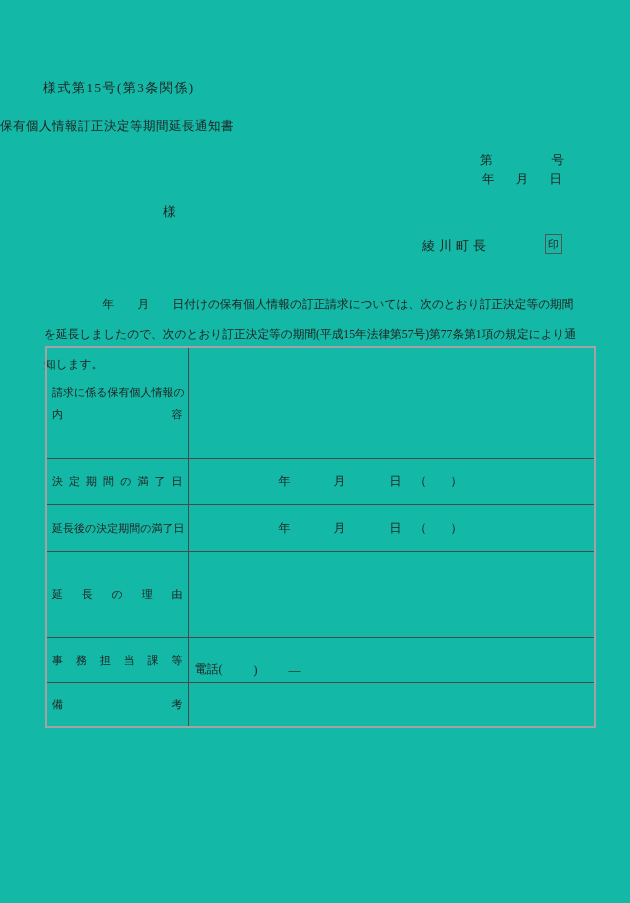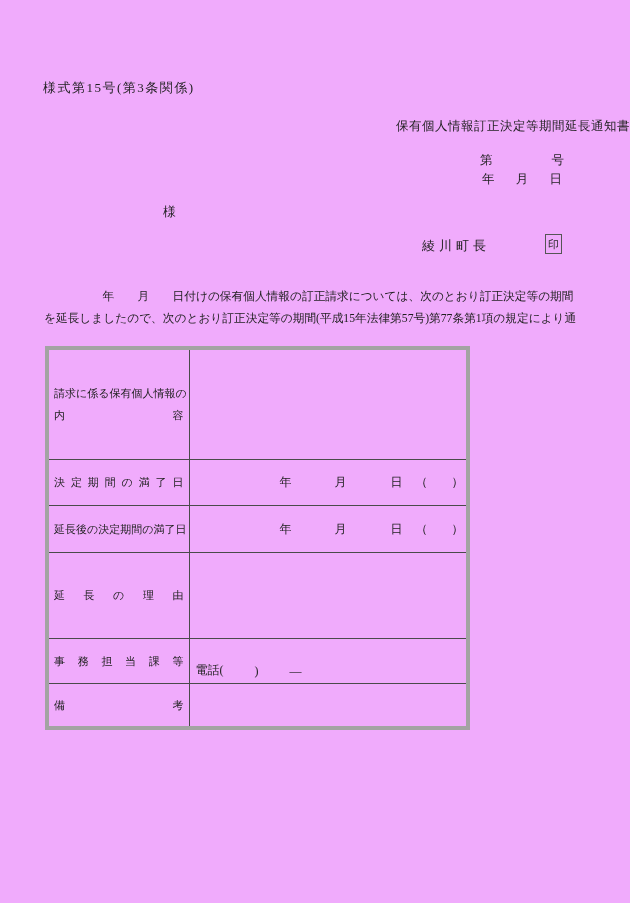--- a/index.html
+++ b/index.html
@@ -5,36 +5,36 @@
   * { margin: 0; padding: 0; box-sizing: border-box; }
   html, body { background: #fafafa; }
   body {
     font-family: "Liberation Serif", "DejaVu Serif", serif;
     color: #1f1f1f;
   }
   .page {
     position: relative;
     width: 630px;
     height: 903px;
-    background: #f0abfc;
+    background: #14b8a6;
     overflow: hidden;
   }
 
   
   .form-number {
     position: absolute;
     left: 43px; top: 79px;
     font-size: 13px;
     letter-spacing: 1.5px;
     white-space: nowrap;
   }
   .doc-title {
     position: absolute;
     left: 0; right: 0; top: 118px;
-    text-align: right;
+    text-align: left;
     font-size: 12.5px;
     letter-spacing: 0.5px;
     white-space: nowrap;
   }
   .doc-no-line {
     position: absolute;
     left: 480px; top: 152px;
     width: 84px;
     display: flex;
     justify-content: space-between;
@@ -74,32 +74,32 @@
   }
 
   
   .body-text {
     position: absolute;
     left: 44px; top: 286px;
     width: 545px;
     font-size: 11.7px;
     line-height: 22px;
   }
-  .body-text div { white-space: nowrap; }
+  .body-text div { white-space: nowrap; margin-top: 8px; }
 
   
   .form-table-wrap {
     position: absolute;
     left: 45px; top: 346px;
   }
   table.form-table {
     border-collapse: collapse;
     table-layout: fixed;
-    width: 425px;
-    border: 4px solid #a3a3a3;
+    width: 551px;
+    border: 2px solid #a3a3a3;
   }
   table.form-table td {
     border: 1px solid #4a4a4a;
     vertical-align: middle;
   }
   td.lbl-cell {
     width: 142px;
     padding: 0 5px;
     font-size: 11px;
     line-height: 22px;
@@ -166,20 +166,21 @@
 
   <div class="addressee">様</div>
 
   <div class="sender">綾川町長</div>
 
   <div class="seal">印</div>
 
   <div class="body-text">
     <div>　　　　　年　　月　　日付けの保有個人情報の訂正請求については、次のとおり訂正決定等の期間</div>
     <div>を延長しましたので、次のとおり訂正決定等の期間(平成15年法律第57号)第77条第1項の規定により通</div>
+    <div>知します。</div>
   </div>
 
   <div class="form-table-wrap">
     <table class="form-table">
       <colgroup>
           <col style="width:142px">
           <col>
         </colgroup>
 
       <tbody>

